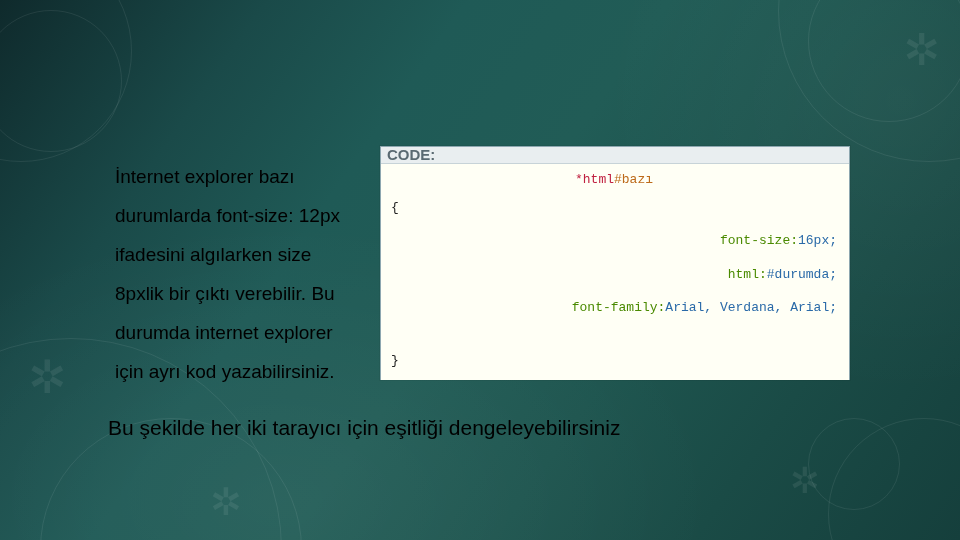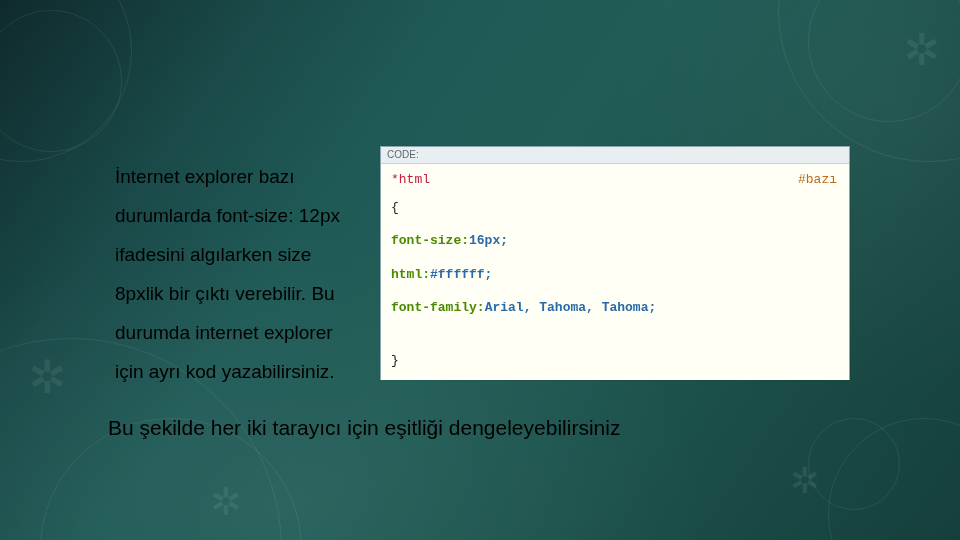--- a/index.html
+++ b/index.html
@@ -79,52 +79,51 @@
     border: 1px solid #8da7b0;
     box-shadow: 0 0 0 1px rgba(0,0,0,0.05);
     font-size: 12px;
   }
   .code-header {
     height: 16px;
     background: #e9eef0;
     border-bottom: 1px solid #c7d3d8;
     padding: 0 6px;
     font-family: "Segoe UI", Tahoma, Arial, sans-serif;
-    font-size: 10px;
+    font-size: 15px;
     color: #5a6a72;
     line-height: 16px;
-    font-weight: 400;
+    font-weight: 700;
   }
   .code-body {
     background: #fffff5;
     height: calc(100% - 16px);
     position: relative;
     font-family: Consolas, "Courier New", monospace;
     font-size: 13px;
     line-height: 1.5;
     color: #000;
     box-sizing: border-box;
     padding: 6px 12px 6px 10px;
   }
   .code-line {
     display: flex;
     justify-content: space-between;
     align-items: baseline;
     margin-bottom: 14px;
   }
-  .code-line.tight { margin-bottom: 8px; }
+  .code-line.tight { margin-bottom: 8px; justify-content: center; }
   .c-red    { color: #c02040; }
   .c-orange { color: #bd6a1a; }
   .c-green  { color: #4a8a00; }
   .c-blue   { color: #2a6aa8; }
   .c-brace  { color: #222; font-weight: 500; }
 
   .prop-block {
-    text-align: left;
-    font-weight: bold;
+    text-align: right;
   }
   .prop-line {
     display: block;
     margin-bottom: 14px;
   }
   .prop-line:last-child { margin-bottom: 0; }
 
   .close-brace {
     position: absolute;
     left: 10px;
@@ -168,24 +167,24 @@
       <div class="code-line">
         <span class="c-brace">{</span>
         <span></span>
       </div>
 
       <div class="prop-block">
         <span class="prop-line">
           <span class="c-green">font-size:</span><span class="c-blue">16px;</span>
         </span>
         <span class="prop-line">
-          <span class="c-green">html:</span><span class="c-blue">#ffffff;</span>
+          <span class="c-green">html:</span><span class="c-blue">#durumda;</span>
         </span>
         <span class="prop-line">
-          <span class="c-green">font-family:</span><span class="c-blue">Arial, Tahoma, Tahoma;</span>
+          <span class="c-green">font-family:</span><span class="c-blue">Arial, Verdana, Arial;</span>
         </span>
       </div>
 
       <span class="c-brace close-brace">}</span>
     </div>
   </div>
 
   <div class="bottom-text">Bu şekilde her iki tarayıcı için eşitliği dengeleyebilirsiniz</div>
 </div>
 

